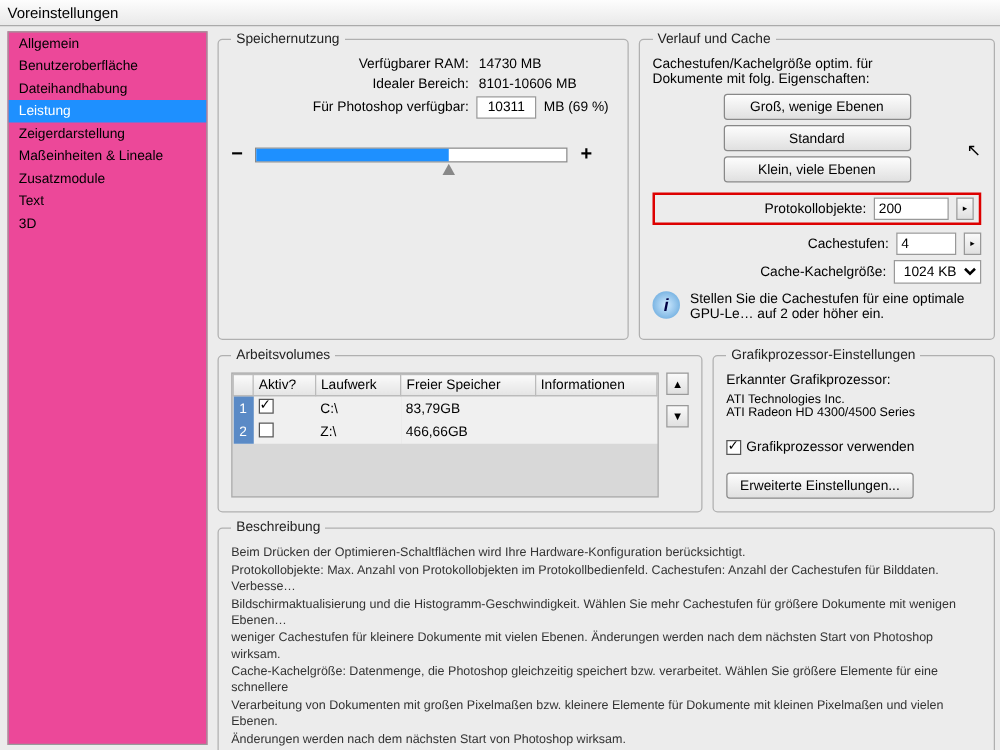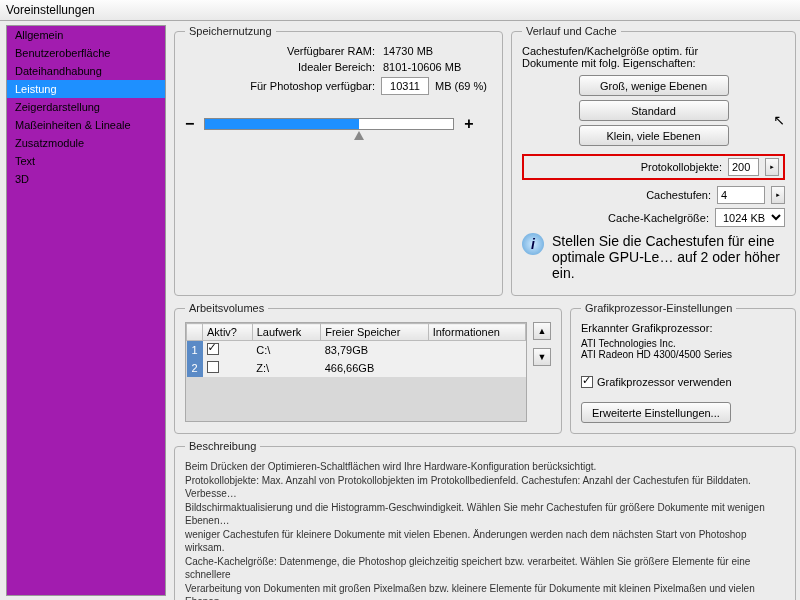--- a/index.html
+++ b/index.html
@@ -1,19 +1,19 @@
 <!DOCTYPE html>
 <html><head>
 <meta charset="utf-8">
 <style>
 * { box-sizing: border-box; margin: 0; padding: 0; }
 body { font-family: Tahoma, sans-serif; font-size: 11px; background: #ececec; color: #000; width: 800px; height: 600px; overflow: hidden; }
 .titlebar { height: 21px; background: linear-gradient(#fdfdfd,#e9e9e9); border-bottom: 1px solid #aaa; padding-left: 6px; line-height: 21px; font-size: 12px; }
 .content { display: flex; height: 579px; }
-.sidebar { width: 160px; background: #a21caf; border: 1px solid #999; margin: 4px 4px 4px 6px; }
+.sidebar { width: 160px; background: #ec4899; border: 1px solid #999; margin: 4px 4px 4px 6px; }
 .sidebar-item { padding: 3px 8px; cursor: pointer; }
 .sidebar-item.selected { background: #1e90ff; color: #fff; }
 .main { flex: 1; padding: 4px; overflow: hidden; }
 fieldset { border: 1px solid #b0b0b0; border-radius: 4px; padding: 8px 10px 10px 10px; margin-bottom: 6px; position: relative; }
 legend { padding: 0 4px; font-size: 11px; color: #222; }
 .row { display: flex; align-items: center; margin-bottom: 4px; }
 .lbl-right { text-align: right; }
 .input { border: 1px solid #999; background: #fff; padding: 1px 3px; font-size: 11px; height: 18px; }
 .btn { border: 1px solid #888; background: linear-gradient(#fdfdfd,#e0e0e0); padding: 2px 10px; font-size: 11px; border-radius: 3px; cursor: pointer; height: 21px; display: inline-flex; align-items: center; justify-content: center; }
 .spin { width: 14px; height: 18px; border: 1px solid #999; background: linear-gradient(#fafafa,#e0e0e0); display: inline-flex; align-items: center; justify-content: center; font-size: 7px; cursor: pointer; }
@@ -90,35 +90,35 @@
       <fieldset style="position:relative">
         <span class="cursor">↖</span>
         <legend>Verlauf und Cache</legend>
         <div>Cachestufen/Kachelgröße optim. für</div>
         <div style="margin-bottom:6px">Dokumente mit folg. Eigenschaften:</div>
         <div style="text-align:center"><button class="btn" style="width:150px;margin-bottom:4px">Groß, wenige Ebenen</button></div>
         <div style="text-align:center"><button class="btn" style="width:150px;margin-bottom:4px">Standard</button></div>
         <div style="text-align:center"><button class="btn" style="width:150px;margin-bottom:8px">Klein, viele Ebenen</button></div>
         <div class="highlight" style="justify-content:flex-end;margin-bottom:6px">
           <span>Protokollobjekte:</span>
-          <input class="input" style="width: 31px;" value="200">
+          <input class="input" style="width: 60px;" value="200">
           <span class="spin">▸</span>
         </div>
         <div class="row" style="justify-content:flex-end;gap:6px">
           <span>Cachestufen:</span>
           <input class="input" style="width: 48px;" value="4">
           <span class="spin">▸</span>
         </div>
         <div class="row" style="justify-content:flex-end;gap:6px">
           <span>Cache-Kachelgröße:</span>
           <select class="input" style="width:70px"><option>1024 KB</option></select>
         </div>
         <div class="row" style="gap:8px;margin-top:6px;align-items:flex-start">
           <div class="info-icon">i</div>
-          <div style="font-size:14px;flex:1">Stellen Sie die Cachestufen für eine optimale GPU-Le… auf 2 oder höher ein.</div>
+          <div style="font-size:11px;flex:1">Stellen Sie die Cachestufen für eine optimale GPU-Le… auf 2 oder höher ein.</div>
         </div>
       </fieldset>
     </div>
 
     <div class="mid2">
 
       <fieldset>
         <legend>Arbeitsvolumes</legend>
         <div style="display:flex">
           <div style="flex:1;border:1px solid #aaa;background:#d8d8d8;height:100px;overflow:hidden">

